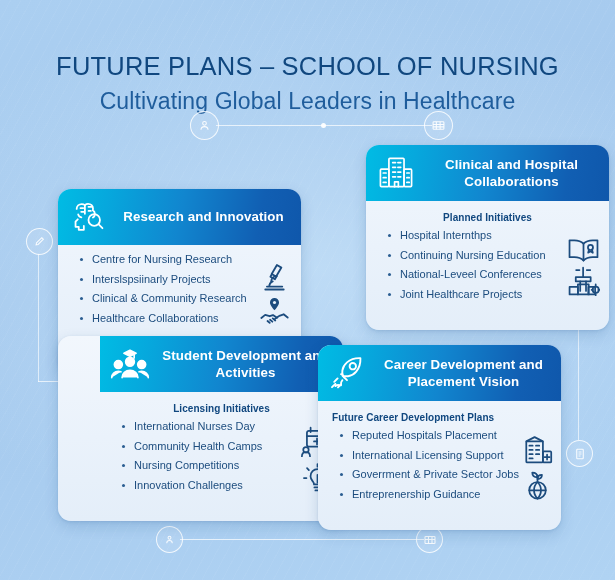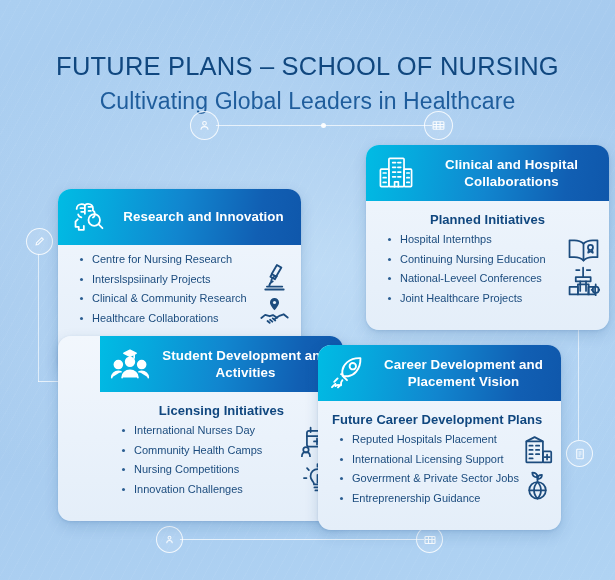--- a/index.html
+++ b/index.html
@@ -60,21 +60,21 @@
     width:60px;min-width:60px;height:56px;
     display:flex;align-items:center;justify-content:center;
   }
   .card-head .hicon svg{display:block;}
   .card-title{
     flex:1;text-align:center;color:#ffffff;font-weight:bold;
     font-size:13.3px;line-height:1.28;padding-right:12px;letter-spacing:.1px;
   }
   .card-body{position:relative;padding:9px 12px 14px 12px;min-height:106px;}
   .sub-head{
-    font-size:13px;font-weight:bold;color:#10477f;
+    font-size:10px;font-weight:bold;color:#10477f;
     margin:2px 0 7px 0;letter-spacing:.05px;
   }
   .sub-head.center{text-align:center;}
   .sub-head.left{text-align:left;padding-left:2px;}
   .bullets{list-style:none;margin:0;padding:0 0 0 10px;}
   .bullets li{
     position:relative;font-size:11px;color:#1c4c7e;
     line-height:1.0;padding:0 0 0 12px;margin-bottom:8.5px;white-space:nowrap;
   }
   .bullets li:before{

